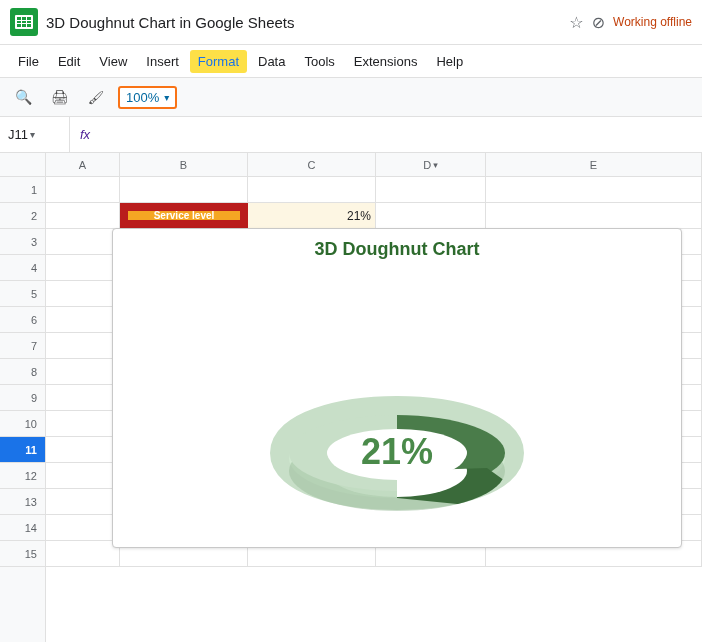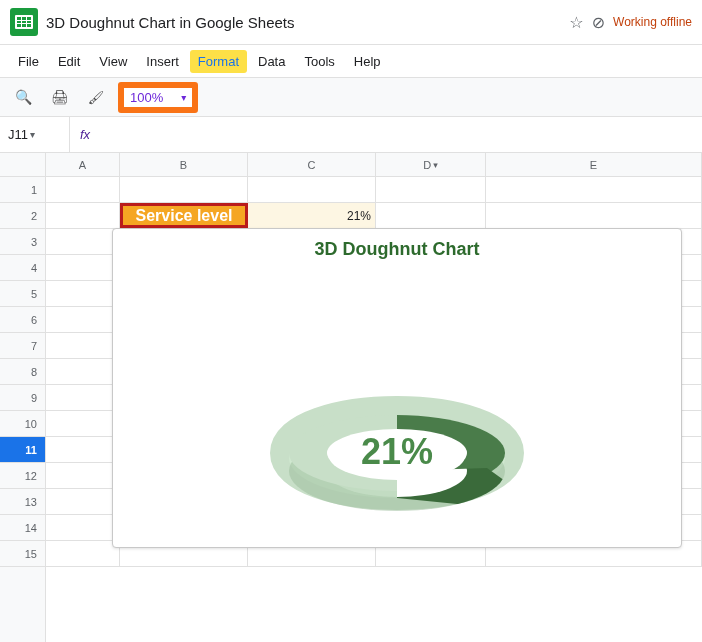--- a/index.html
+++ b/index.html
@@ -89,24 +89,24 @@
     }
     .toolbar-icon {
       width: 28px; height: 28px;
       display: flex; align-items: center; justify-content: center;
       border-radius: 3px;
       cursor: pointer;
       color: #444;
       font-size: 14px;
     }
     .zoom-control {
-      display: flex; align-items: center; gap: 18px;
-      font-size: 13px; color: #6d28d9;
+      display: flex; align-items: center; gap: 5px;
+      font-size: 13px; color: #0369a1;
       padding: 2px 6px;
-      border: 6px solid #f97316;
+      border: 2px solid #f97316;
       border-radius: 3px;
       cursor: pointer;
       background: white;
     }
 
     
     .formula-bar {
       display: flex;
       align-items: center;
       border-bottom: 1px solid #e0e0e0;
@@ -230,23 +230,23 @@
     .cell.col-b { width: 128px; }
     .cell.col-c { width: 128px; }
     .cell.col-d { width: 110px; }
     .cell.col-e { width: 128px; flex: 1; }
 
     
     .service-level-cell {
       background: #f5a623;
       color: white;
       font-weight: bold;
-      font-size: 16px;
+      font-size: 10px;
       justify-content: center;
-      border: 3px solid #b91c1c;
+      border: 8px solid #b91c1c;
     }
     .value-cell {
       background: #fdf6e3;
       justify-content: flex-end;
       color: #202124;
       font-size: 12px;
     }
 
     
     .chart-container {
@@ -307,20 +307,21 @@
 </div>
 
 <div class="menu-bar">
   <span class="menu-item">File</span>
   <span class="menu-item">Edit</span>
   <span class="menu-item">View</span>
   <span class="menu-item">Insert</span>
   <span class="menu-item format-active">Format</span>
   <span class="menu-item">Data</span>
   <span class="menu-item">Tools</span>
+  <span class="menu-item">Extensions</span>
   <span class="menu-item">Help</span>
 </div>
 
 <div class="toolbar">
   <div class="toolbar-icon">🔍</div>
   <div class="toolbar-icon">🖨</div>
   <div class="toolbar-icon" style="font-size:13px;">🖌</div>
   <div class="zoom-control">
     <span>100%</span>
     <span style="font-size:10px;">▾</span>

